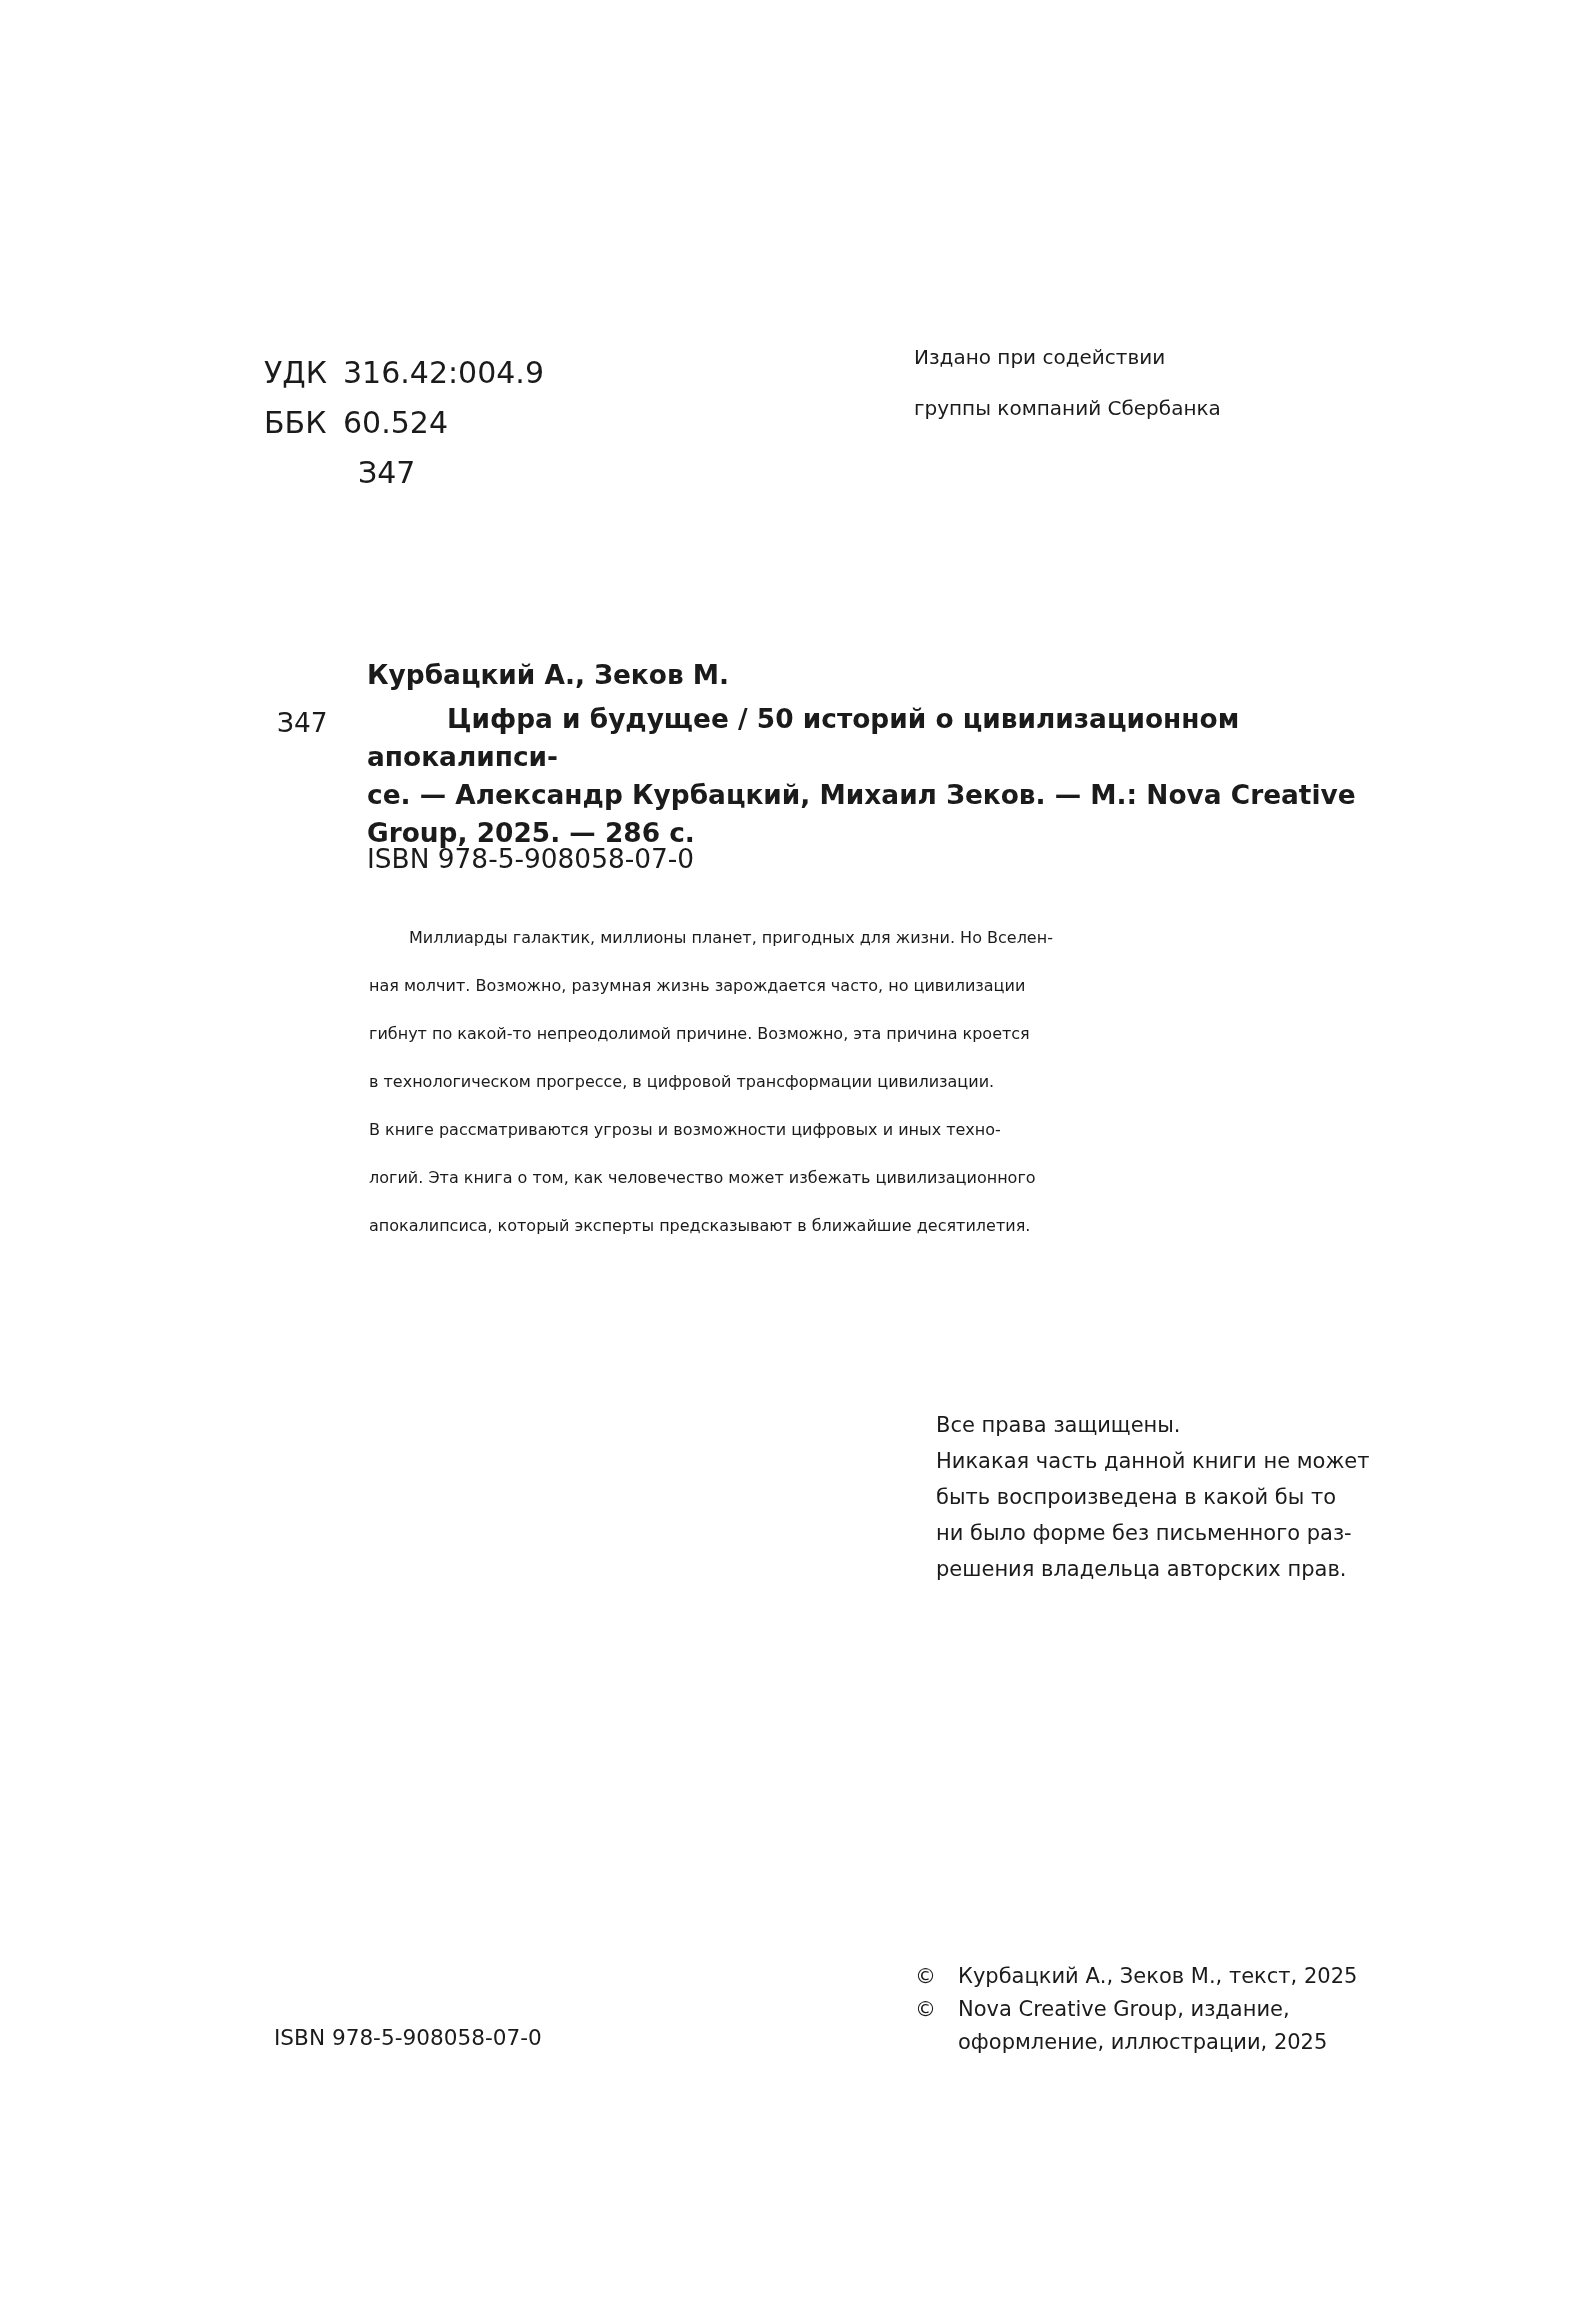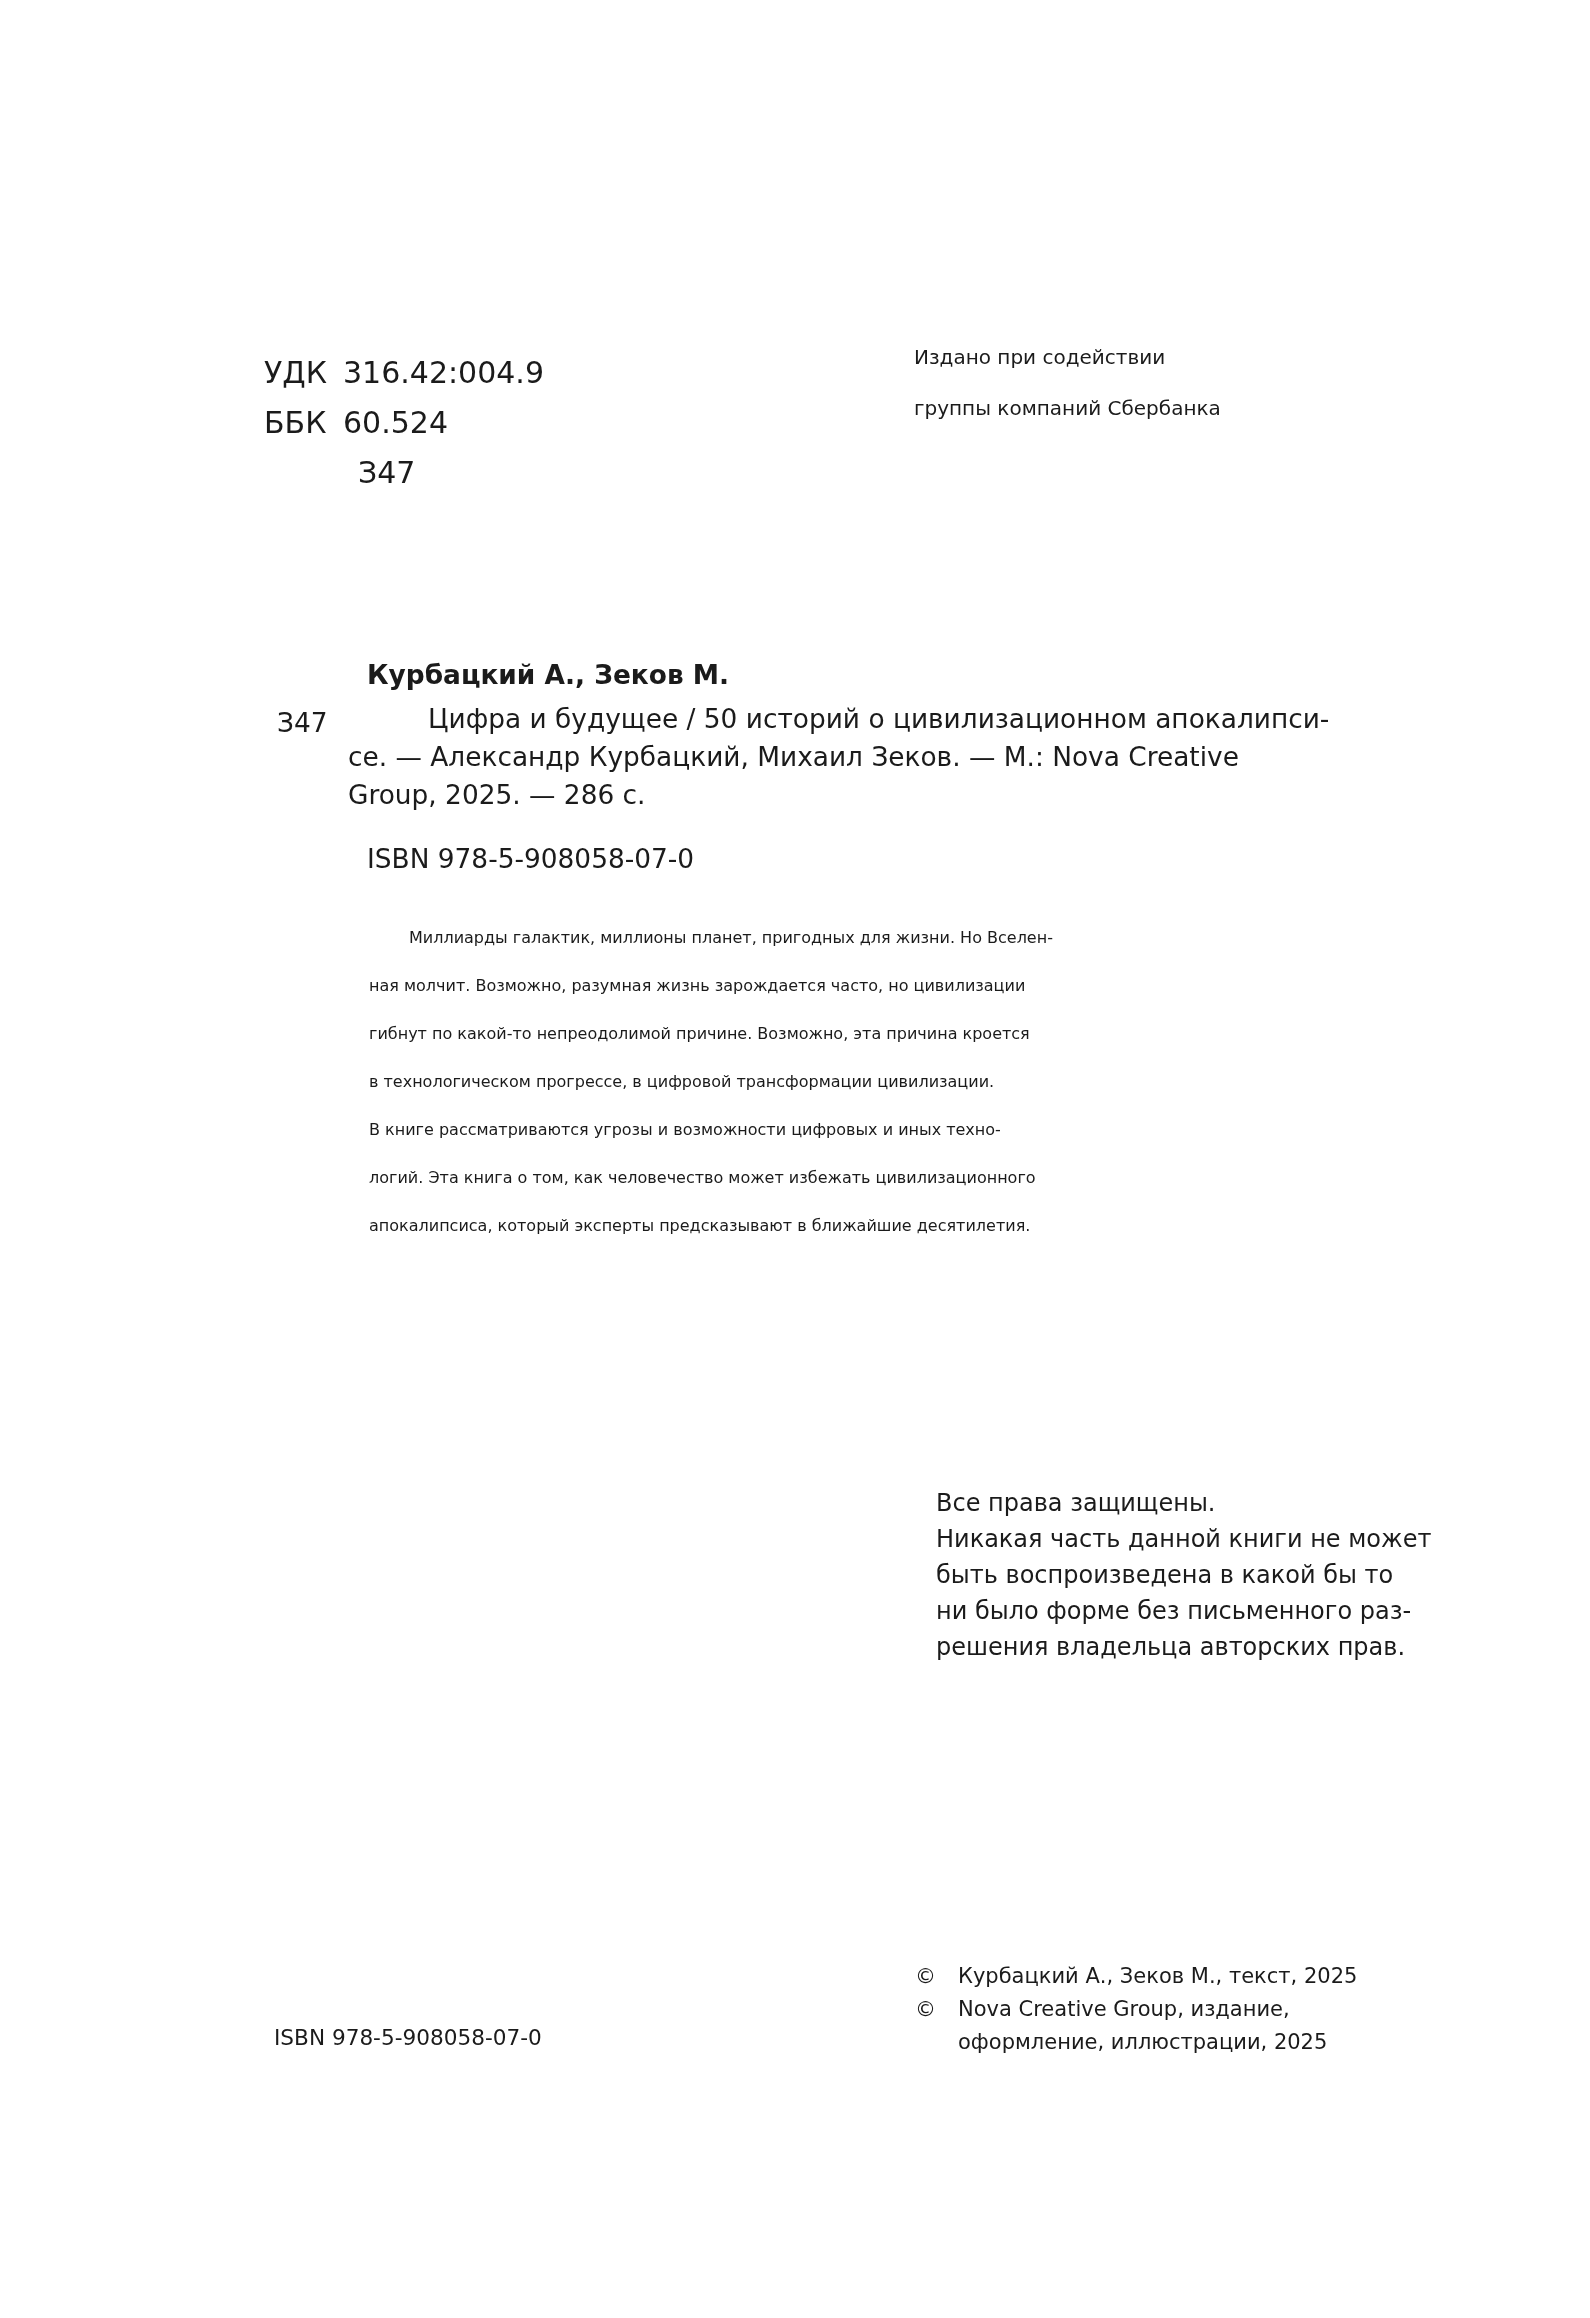--- a/index.html
+++ b/index.html
@@ -32,42 +32,43 @@
   
   #authors {
     position: absolute; left: 367px; top: 656px;
     font-size: 26.4px; font-weight: 700; line-height: 38px; text-align: right;
   }
   #margin-code {
     position: absolute; left: 277px; top: 704px;
     font-size: 26.4px; line-height: 38px;
   }
   #biblio-desc {
-    position: absolute; left: 348px; top: 700px; width: 994px;
+    position: absolute; left: 367px; top: 700px; width: 994px;
     font-size: 26.4px; line-height: 38px;
     text-indent: 80px;
+    font-weight: bold;
   }
   #isbn-top {
     position: absolute; left: 367px; top: 840px;
     font-size: 26.4px; line-height: 38px;
   }
   #annotation {
     position: absolute; left: 369px; top: 914px; width: 994px;
     font-size: 16px; line-height: 48px;
     text-indent: 40px;
   }
   #udk-repeat {
     position: absolute; left: 1113px; top: 1193px;
     font-size: 26px; line-height: 39px;
   }
 
   
   #rights {
-    position: absolute; left: 936px; top: 1485px;
-    font-size: 24px; line-height: 36px;
+    position: absolute; left: 936px; top: 1407px;
+    font-size: 21px; line-height: 36px;
   }
 
   
   #isbn-bottom {
     position: absolute; left: 274px; top: 2021px;
     font-size: 21.6px; line-height: 33px;
   }
   #copyrights {
     position: absolute; left: 915px; top: 1960px;
     font-size: 21px; line-height: 33px;

